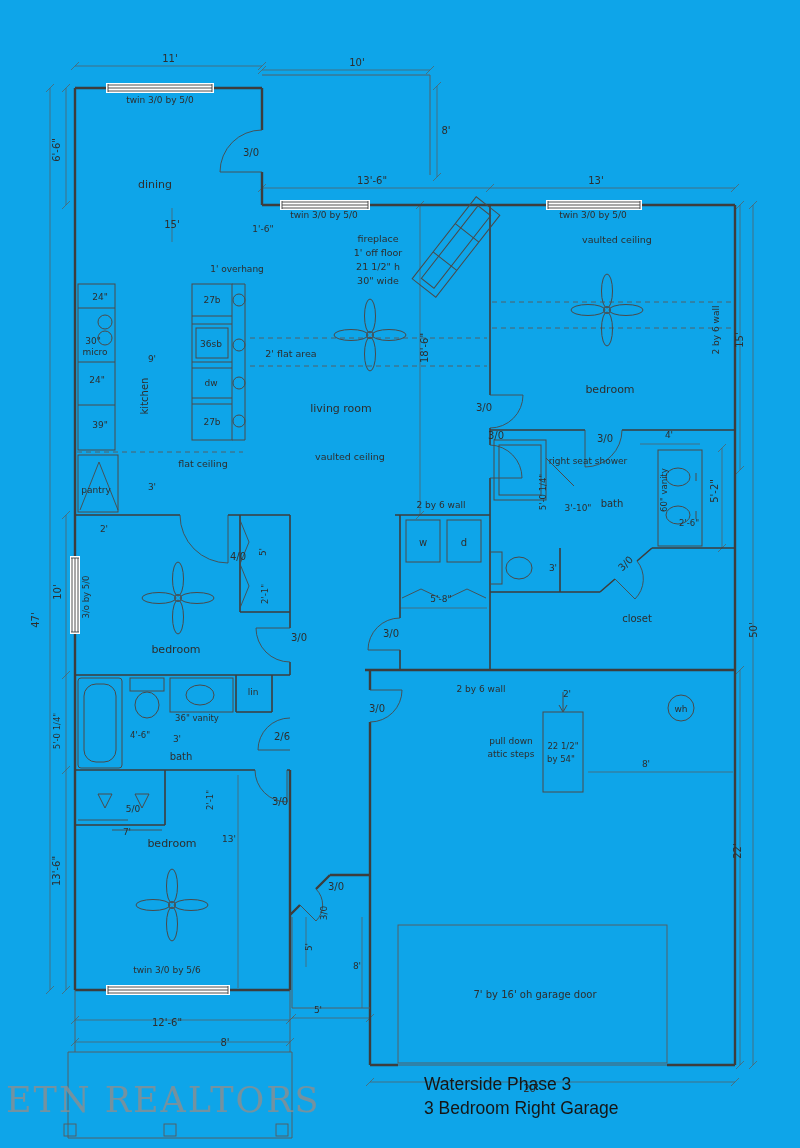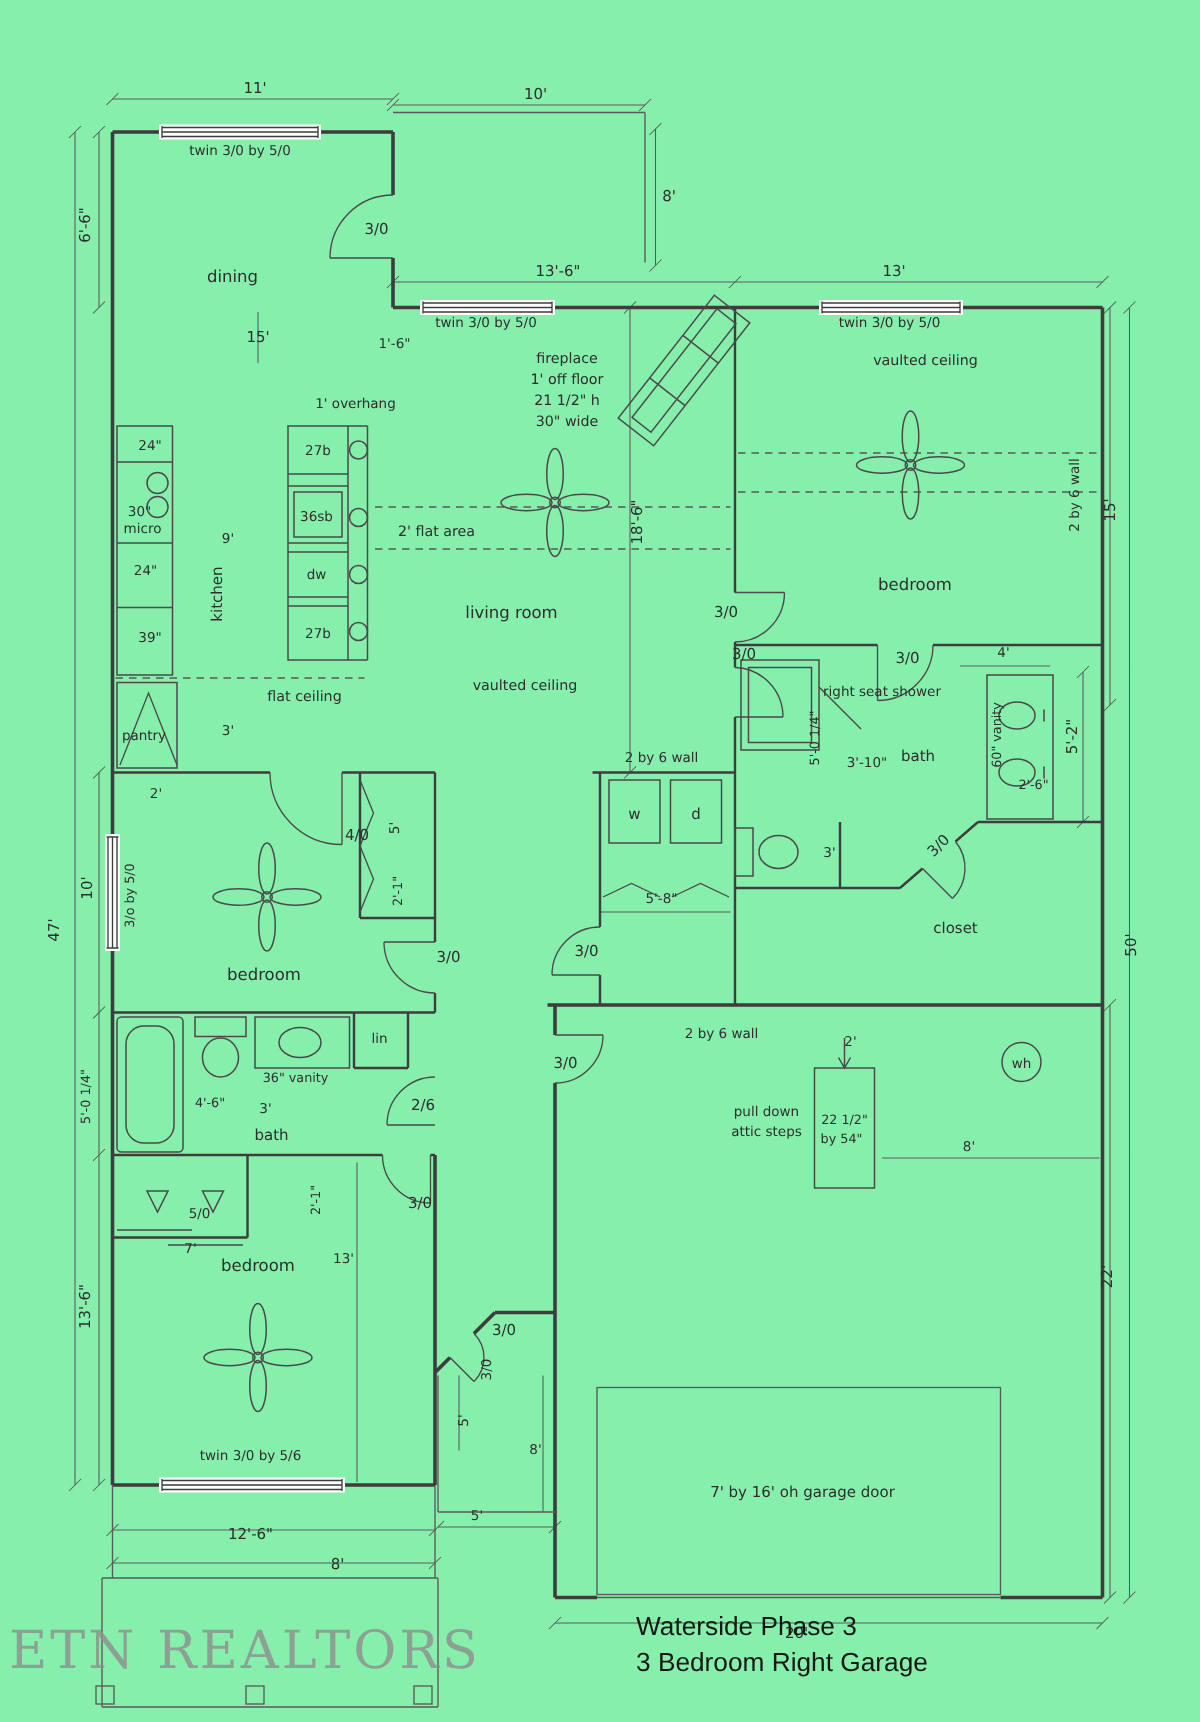--- a/index.html
+++ b/index.html
@@ -1,16 +1,16 @@
 <!DOCTYPE html>
 <html><head>
 <meta charset="utf-8">
 <style>
   html,body{margin:0;padding:0;background:#fff;}
-  #page{position:relative;width:800px;height:1148px;background:#86efac;overflow:hidden;}
+  #page{position:relative;width:800px;height:1148px;background:#0ea5e9;overflow:hidden;}
   svg{display:block;}
   svg text{font-family:"DejaVu Sans",sans-serif;fill:#2e2e2e;text-anchor:middle;}
   .wall-ex{fill:none;stroke:#3d3d3d;stroke-width:2.4;}
   .wall-in{fill:none;stroke:#3d3d3d;stroke-width:1.6;}
   .fix{fill:none;stroke:#4a4a4a;stroke-width:1;}
   .thin{fill:none;stroke:#5a5a5a;stroke-width:0.9;}
   .dim{fill:none;stroke:#5a5a5a;stroke-width:0.7;}
   .dash{fill:none;stroke:#5a5a5a;stroke-width:0.9;stroke-dasharray:5 4;}
   .winw{fill:#ffffff;stroke:none;}
   .winl{fill:none;stroke:#3d3d3d;stroke-width:0.9;}

